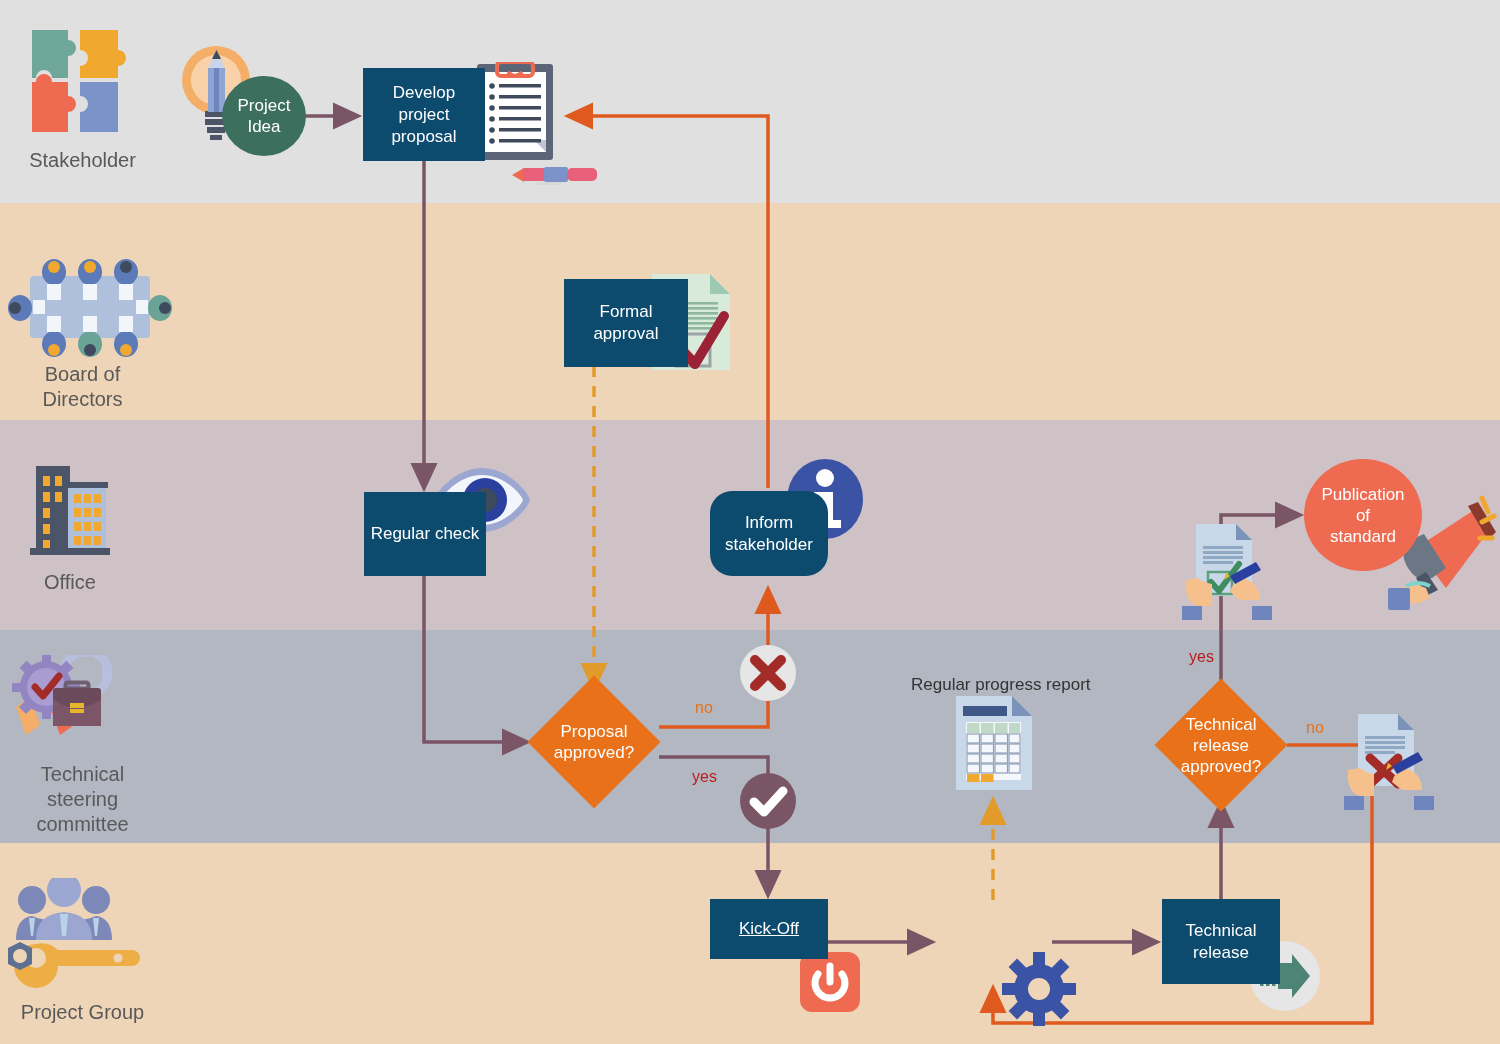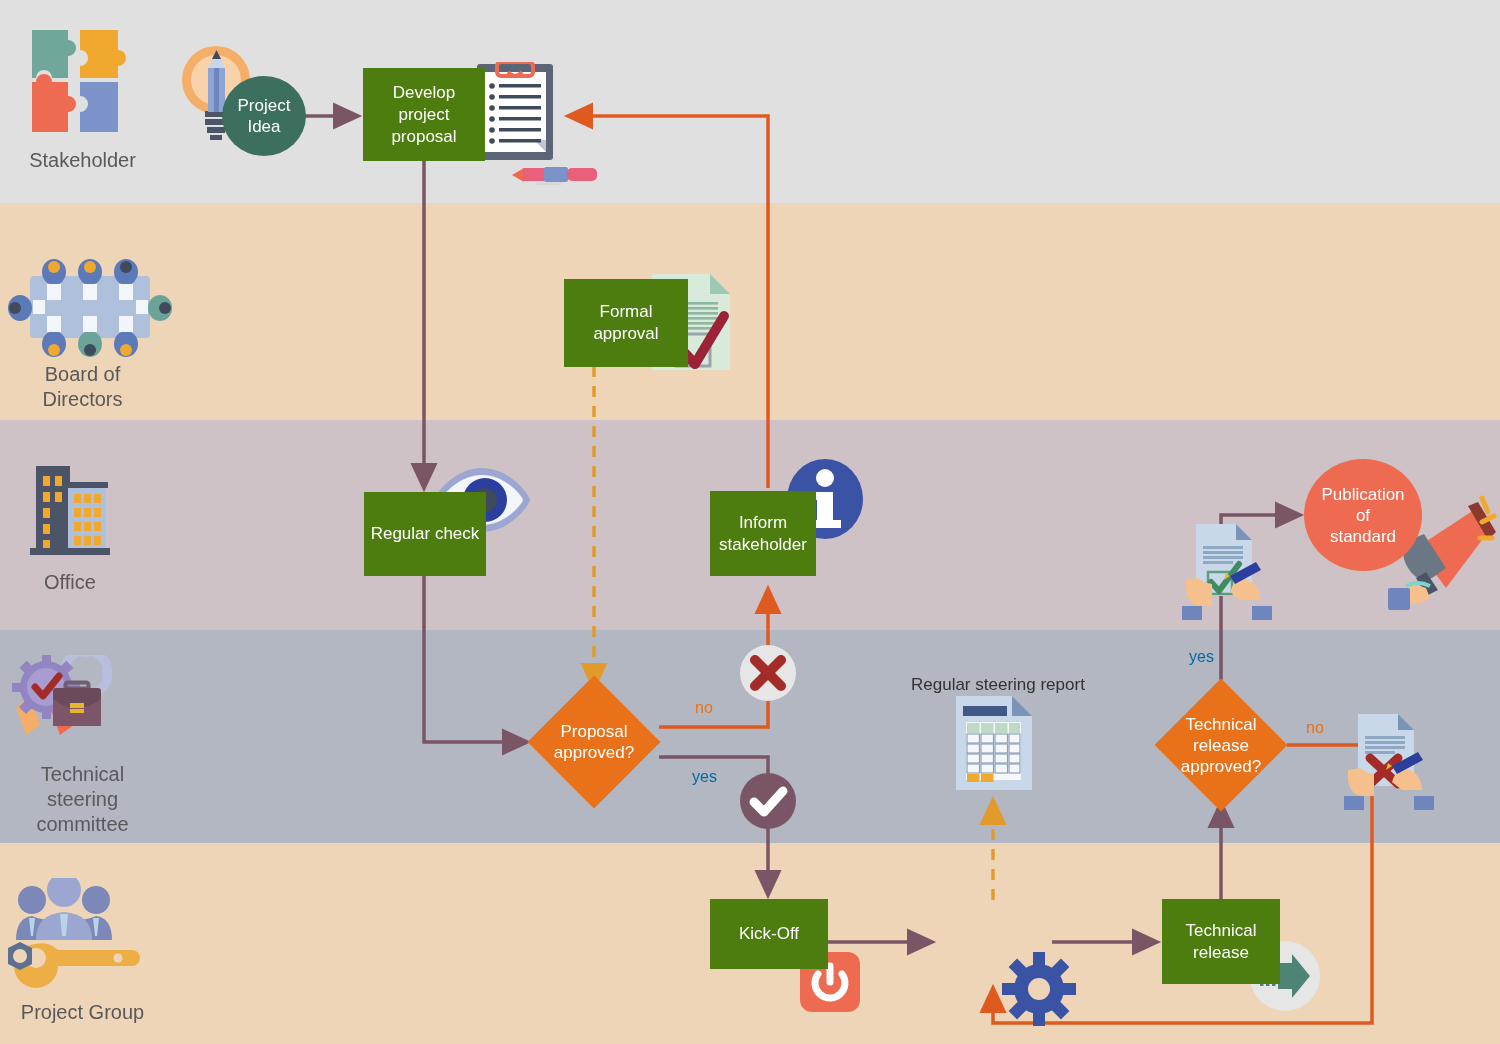--- a/index.html
+++ b/index.html
@@ -40,21 +40,21 @@
   .node {
     position: absolute;
     box-sizing: border-box;
     display: flex;
     align-items: center;
     justify-content: center;
     text-align: center;
     color: #ffffff;
   }
   .proc {
-    background: #4d7c0f;
+    background: #0c4a6e;
     font-size: 17px;
     line-height: 22px;
     white-space: pre-line;
   }
   .startnode {
     border-radius: 50%;
     background: #3D6F5F;
     font-size: 17px;
     line-height: 21px;
     white-space: pre-line;
@@ -89,21 +89,21 @@
     font-size: 17px;
     line-height: 21px;
     white-space: pre-line;
     text-align: center;
   }
   .edge-label {
     position: absolute;
     font-size: 16px;
   }
   .lbl-no { color: #E8711A; }
-  .lbl-yes { color: #0369a1; }
+  .lbl-yes { color: #b91c1c; }
   .doc-title {
     position: absolute;
     font-size: 17px;
     color: #333333;
     white-space: nowrap;
   }
   .deco { position: absolute; }
 </style>
 </head>
 <body>
@@ -513,32 +513,32 @@
 
   <div class="node proc" style="left:564px;top:279px;width:124px;height:88px;">
     <span>Formal
 approval</span>
   </div>
 
   <div class="node proc" style="left:364px;top:492px;width:122px;height:84px;">
     <span>Regular check</span>
   </div>
 
-  <div class="node proc" style="left:710px;top:491px;width:106px;height:85px;">
+  <div class="node proc" style="left:710px;top:491px;width:118px;height:85px;border-radius:22px;">
     <span>Inform
 stakeholder</span>
   </div>
 
   <div class="diamond-wrap" style="left:547px;top:695px;width:94px;height:94px;">
     <div class="diamond-shape"></div>
     <div class="diamond-text" style="width:160px;left:-33px;">Proposal
 approved?</div>
   </div>
 
-  <div class="node proc" style="left:710px;top:899px;width:118px;height:70px;">
+  <div class="node proc" style="left:710px;top:899px;width:118px;height:60px;text-decoration:underline;">
     <span>Kick-Off</span>
   </div>
 
 
   <div class="node proc" style="left:1162px;top:899px;width:118px;height:85px;">
     <span>Technical
 release</span>
   </div>
 
   <div class="diamond-wrap" style="left:1174px;top:698px;width:94px;height:94px;">
@@ -552,15 +552,15 @@
     <span>Publication
 of
 standard</span>
   </div>
 
   <div class="edge-label lbl-no" style="left:695px;top:699px;">no</div>
   <div class="edge-label lbl-yes" style="left:692px;top:768px;">yes</div>
   <div class="edge-label lbl-no" style="left:1306px;top:719px;">no</div>
   <div class="edge-label lbl-yes" style="left:1189px;top:648px;">yes</div>
 
-  <div class="doc-title" style="left:911px;top:675px;">Regular steering report</div>
+  <div class="doc-title" style="left:911px;top:675px;">Regular progress report</div>
 
 </div>
 
 </body></html>

